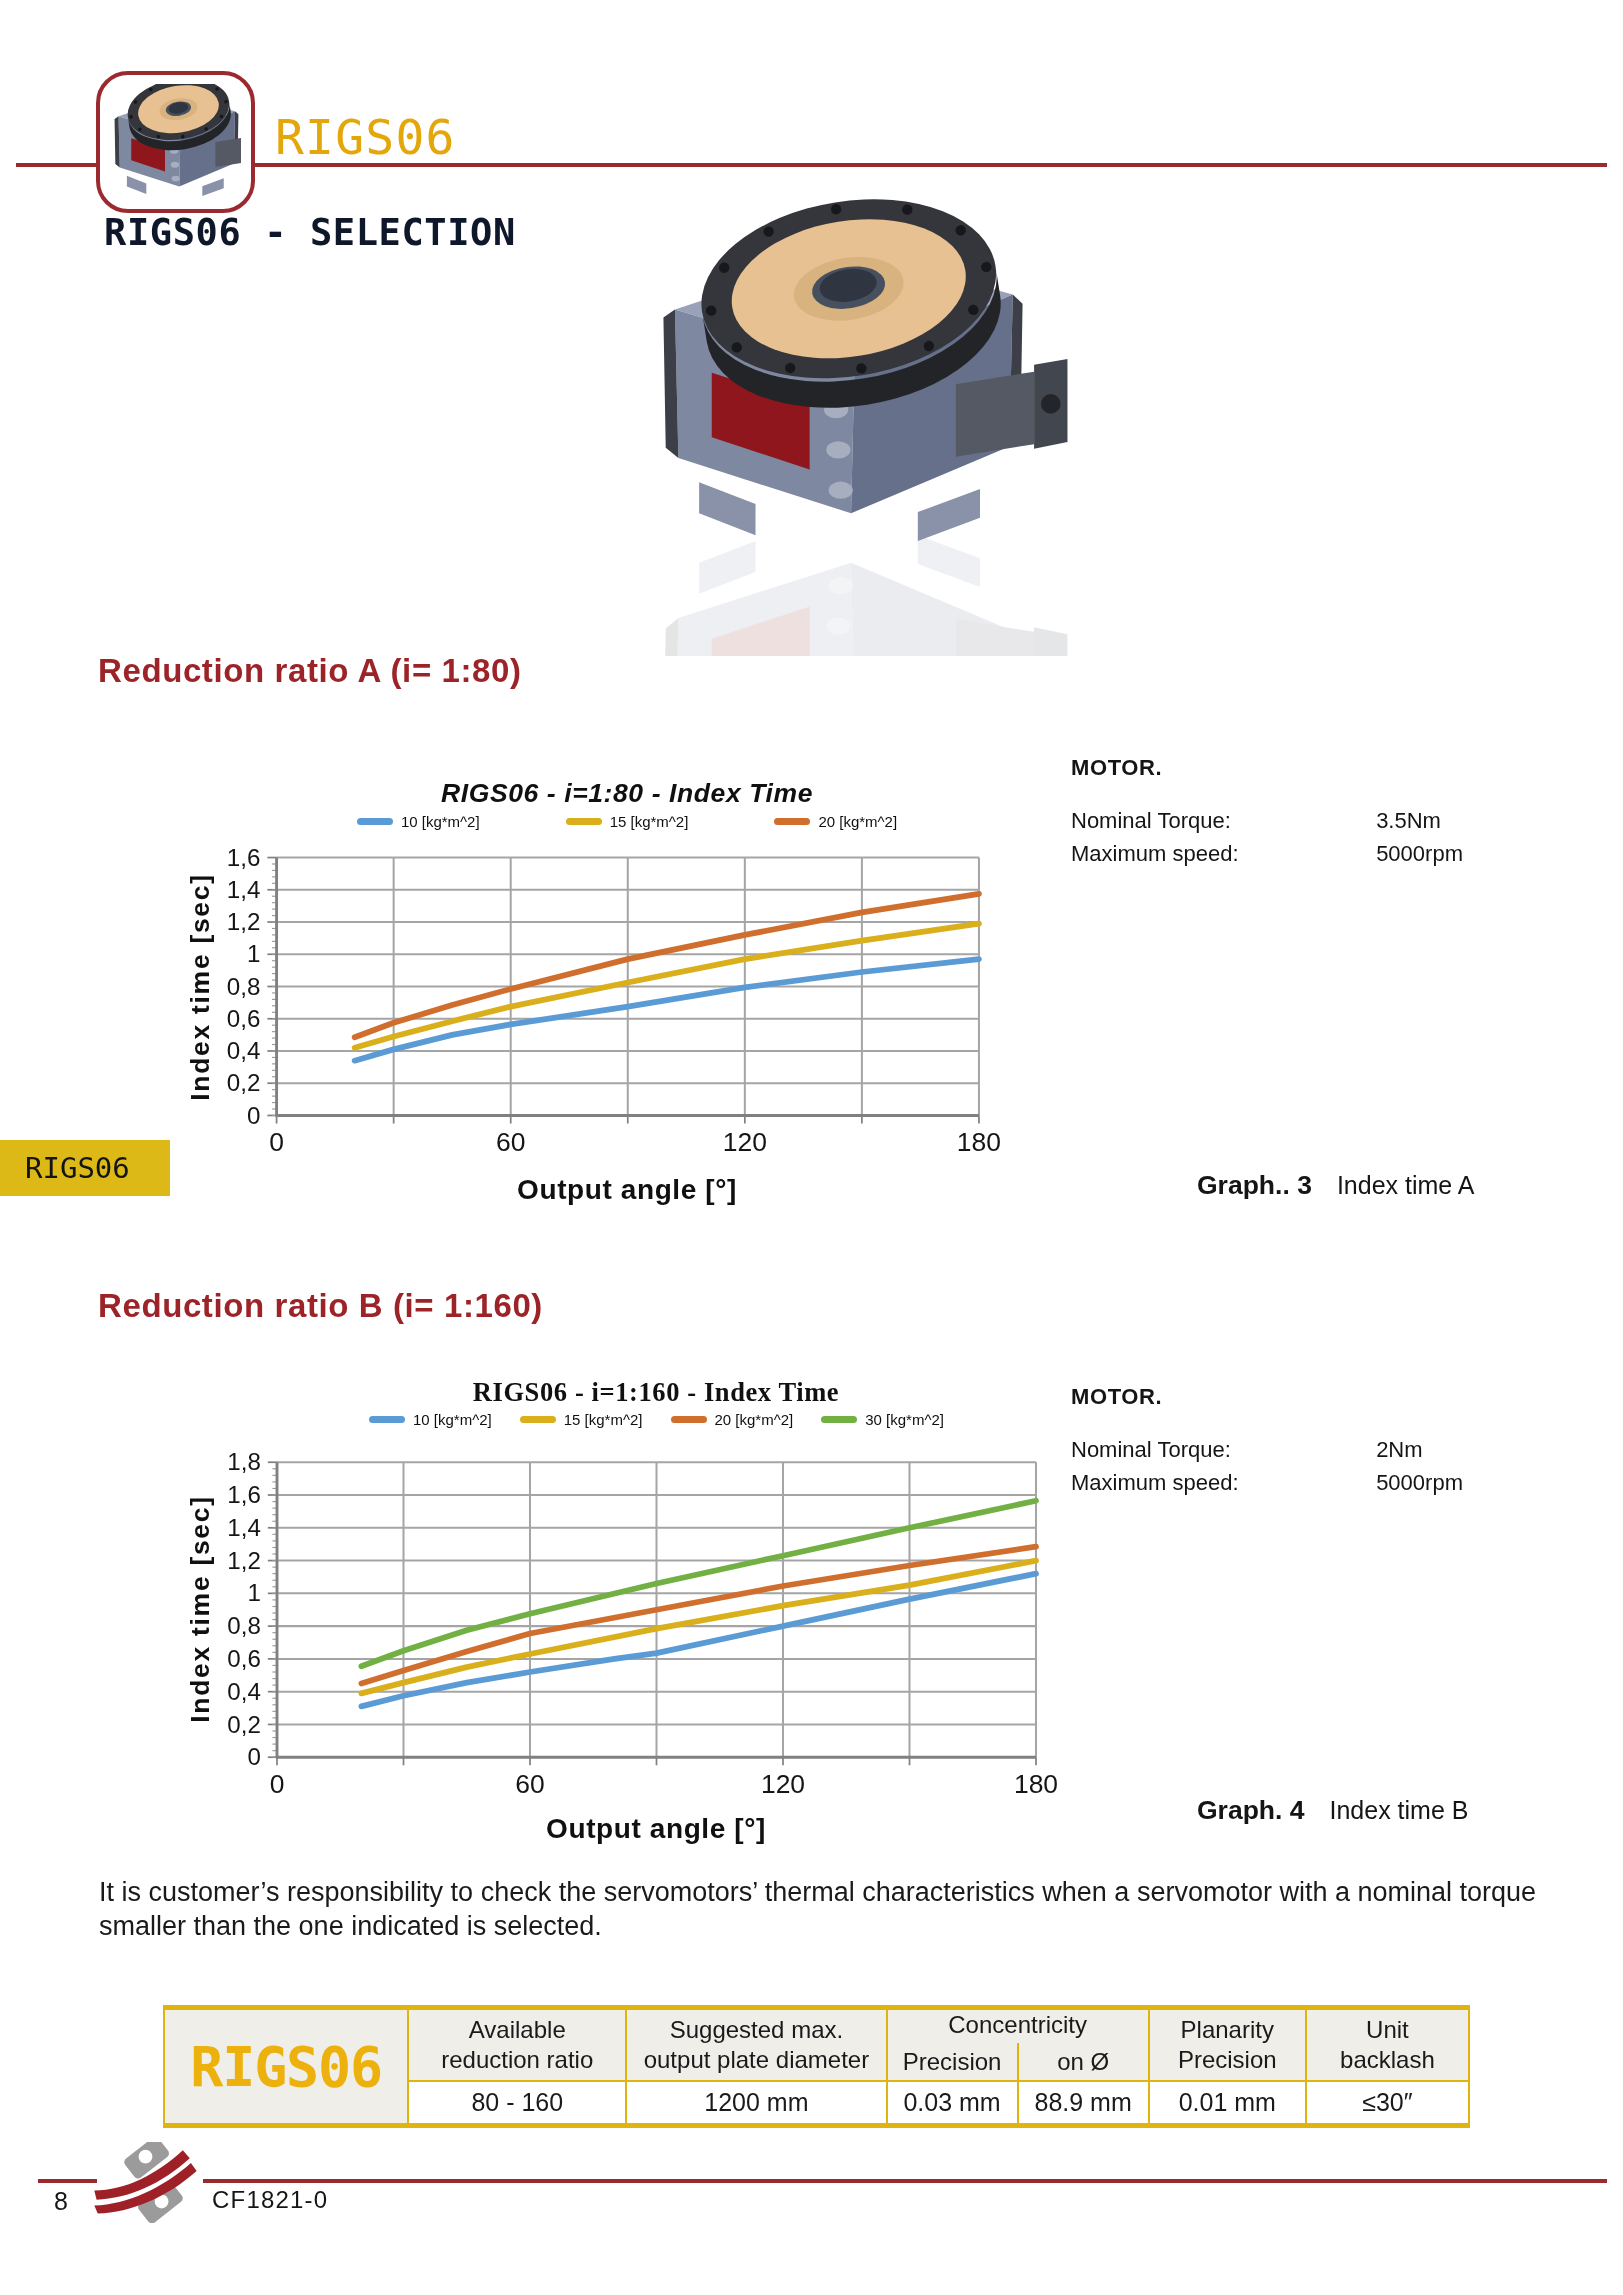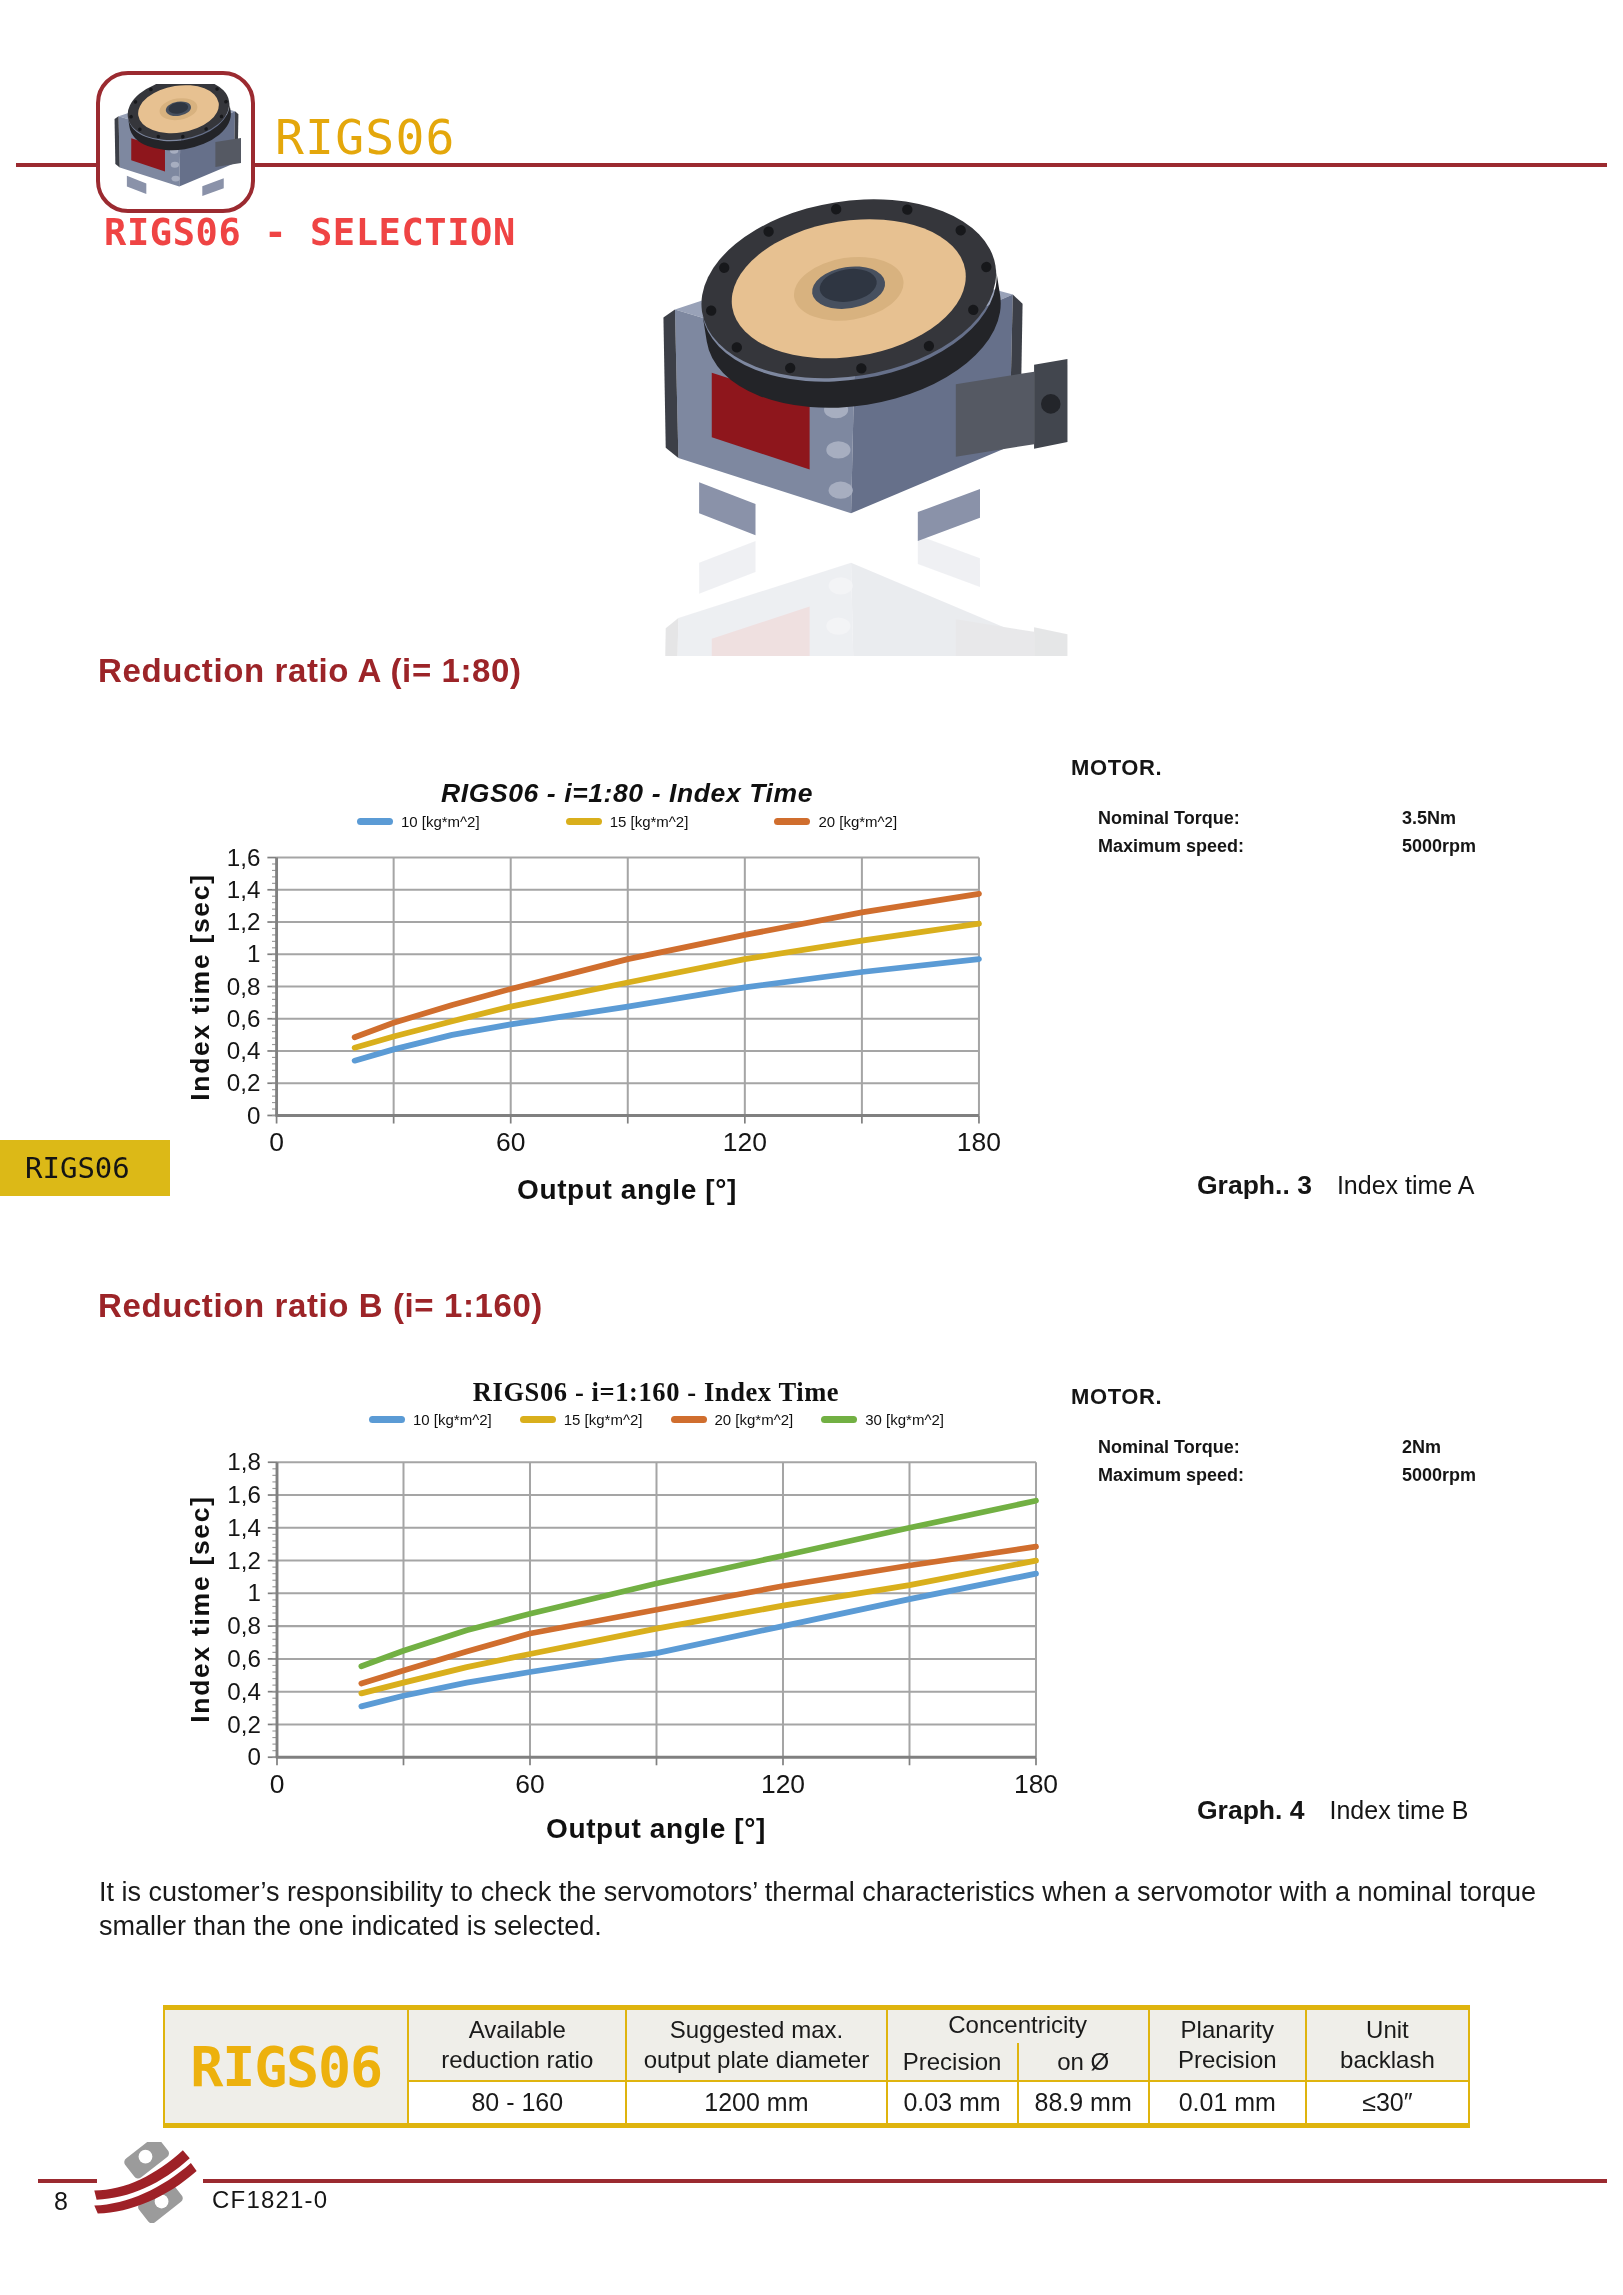--- a/index.html
+++ b/index.html
@@ -7,21 +7,21 @@
         font-family:"Liberation Sans",sans-serif;color:#151515;margin:0 auto;}
   .abs{position:absolute;}
 
   
   .top-rule{left:16px;top:163px;width:1591px;height:4px;background:#9B2A30;}
   .logo-box{left:96px;top:71px;width:151px;height:134px;background:#fff;border:4px solid #9B2A30;
             border-radius:32px;z-index:2;display:flex;align-items:center;justify-content:center;}
   .brand-title{left:275px;top:109px;font-family:"DejaVu Sans Mono",monospace;font-size:48px;
                color:#E4A70B;letter-spacing:1.2px;}
   .page-title{left:104px;top:211px;font-family:"DejaVu Sans Mono",monospace;font-weight:bold;
-              font-size:37px;color:#ef4444;letter-spacing:0.6px;}
+              font-size:37px;color:#0f172a;letter-spacing:0.6px;}
 
   .product-svg{left:607px;top:138px;}
 
   .section-heading{font-weight:bold;font-size:33px;color:#9C2428;letter-spacing:0.6px;}
   .heading-a{left:98px;top:652px;}
   .heading-b{left:98px;top:1287px;}
 
   .chart-title{text-align:center;font-weight:bold;font-size:26.5px;color:#101010;letter-spacing:0.6px;}
   .chart-a-title{left:276px;top:778px;width:702px;font-style:italic;}
   .chart-b-title{left:276px;top:1377px;width:760px;font-family:Liberation Serif, serif;}
@@ -44,21 +44,21 @@
   .caption{display:flex;align-items:baseline;gap:25px;}
   .caption-a{left:1197px;top:1170px;}
   .caption-b{left:1197px;top:1795px;}
   .caption-bold{font-weight:bold;font-size:26.5px;}
   .caption-text{font-size:25px;}
 
   .motor{width:507px;}
   .motor-a{left:1071px;top:755px;}
   .motor-b{left:1071px;top:1384px;}
   .motor-title{font-weight:bold;font-size:22px;margin-bottom:26.5px;letter-spacing:0.6px;}
-  .motor-row{font-weight:bold;font-size:18px;margin-bottom:7px;margin-left:27px;}
+  .motor-row{font-weight:normal;font-size:22px;margin-bottom:7px;}
   .motor-label{display:inline-block;width:299px;}
 
   .side-tab{left:0;top:1140px;width:170px;height:56px;background:#DCB917;display:flex;align-items:center;}
   .side-tab span{font-family:"DejaVu Sans Mono",monospace;font-size:29px;color:#141414;padding-left:25px;}
 
   .note{left:99px;top:1875px;width:1497px;font-size:27px;line-height:34px;color:#1a1a1a;}
 
   
   .spec-wrap{left:163px;top:2005px;}
   .spec-table{border-collapse:collapse;table-layout:fixed;width:1307px;background:#fff;

